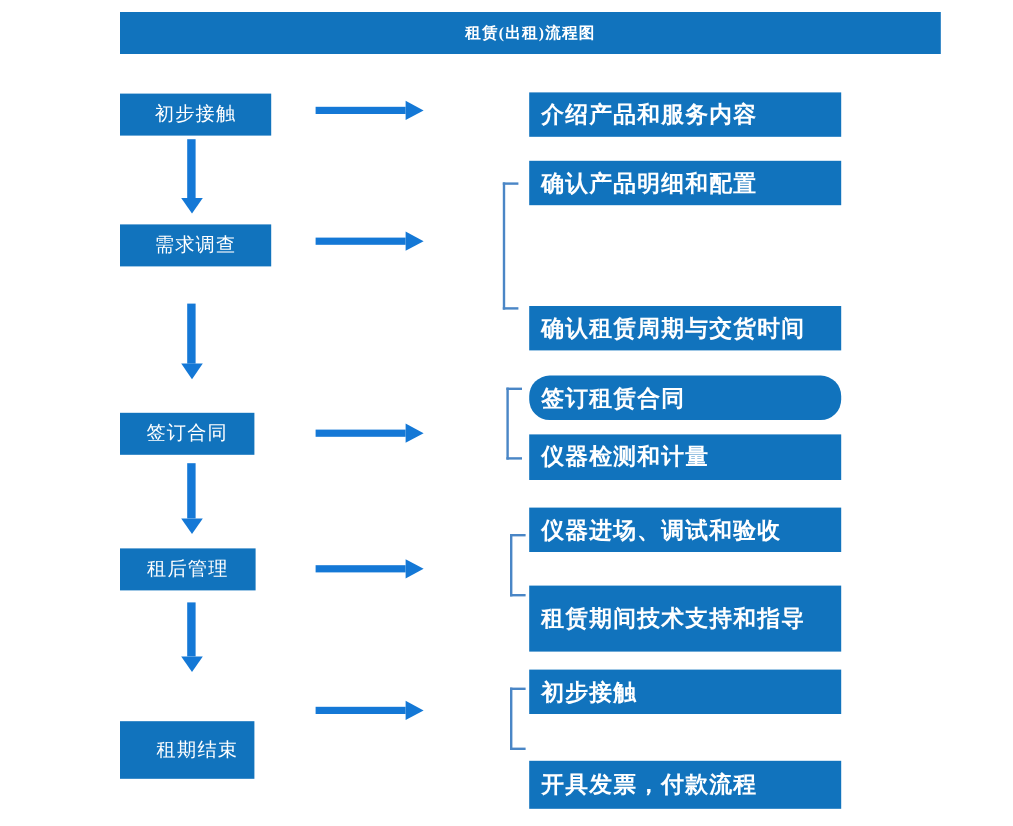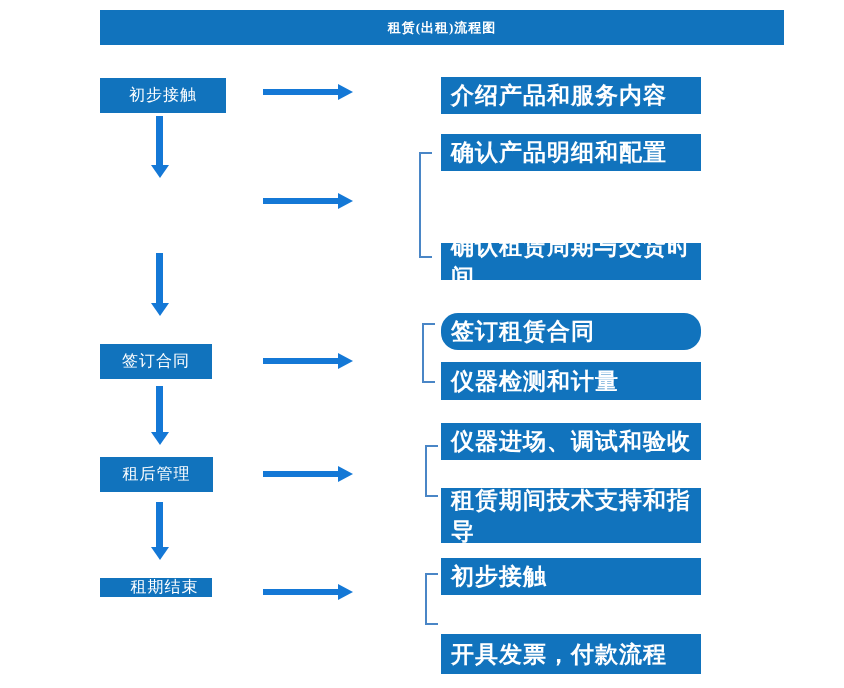--- a/index.html
+++ b/index.html
@@ -29,21 +29,21 @@
     position: absolute; height: 35px; background: var(--box); color: var(--text);
     display: flex; align-items: center; justify-content: center;
     font-size: 16px; font-weight: normal; letter-spacing: 1px;
   }
 
   .detail-box {
     position: absolute; left: 441px; width: 260px; height: 37px;
     background: var(--box); color: var(--text);
     display: flex; align-items: center;
     padding-left: 10px;
-    font-size: 23px; font-weight: bold; letter-spacing: 1px;
+    font-size: 19px; font-weight: bold; letter-spacing: 1px;
   }
 
   .harrow { position: absolute; width: 90px; height: 16px; display: flex; align-items: center; }
   .harrow .shaft { flex: 1; height: 6px; background: var(--arrow); }
   .harrow .head {
     width: 0; height: 0;
     border-left: 15px solid var(--arrow);
     border-top: 8px solid transparent;
     border-bottom: 8px solid transparent;
   }
@@ -66,23 +66,24 @@
 </head>
 <body>
 
 <div class="canvas">
 
   <div class="title-bar">
     <span>租赁(出租)流程图</span>
   </div>
 
   <div class="step-box" style="left:100px; top:78px;  width:126px;">初步接触</div>
+  <div class="step-box" style="left:100px; top:187px; width:126px;">需求调查</div>
   <div class="step-box" style="left:100px; top:344px; width:112px;">签订合同</div>
   <div class="step-box" style="left:100px; top:457px; width:113px;">租后管理</div>
-  <div class="step-box" style="left:100px; top:578px; width:112px; height:19px;padding-left:17px;">租期结束</div>
+  <div class="step-box" style="left:100px; top:601px; width:112px; height:48px;padding-left:17px;">租期结束</div>
 
   <div class="varrow" style="left:150px; top:116px; height:62px;">
       <div class="shaft"></div>
       <div class="head"></div>
     </div>
   <div class="varrow" style="left:150px; top:253px; height:63px;">
       <div class="shaft"></div>
       <div class="head"></div>
     </div>
   <div class="varrow" style="left:150px; top:386px; height:59px;">
@@ -116,21 +117,21 @@
     </div>
 
   <div class="bracket" style="left:419px; top:152px; height:106px;"></div>
   <div class="bracket" style="left:422px; top:323px; height:60px;"></div>
   <div class="bracket" style="left:425px; top:445px; height:52px;"></div>
   <div class="bracket" style="left:425px; top:573px; height:52px;"></div>
 
   <div class="detail-box" style="top:77px;">介绍产品和服务内容</div>
 
   <div class="detail-box" style="top:134px;">确认产品明细和配置</div>
-  <div class="detail-box" style="top:243px;">确认租赁周期与交货时间</div>
+  <div class="detail-box" style="top:255px;">确认租赁周期与交货时间</div>
 
   <div class="detail-box" style="top:313px;border-radius:17px;">签订租赁合同</div>
   <div class="detail-box" style="top:362px; height:38px;">仪器检测和计量</div>
 
   <div class="detail-box" style="top:423px;">仪器进场、调试和验收</div>
   <div class="detail-box" style="top:488px; height:55px;">租赁期间技术支持和指导</div>
 
   <div class="detail-box" style="top:558px;">初步接触</div>
   <div class="detail-box" style="top:608px; height:40px;margin-top:26px;">开具发票，付款流程</div>
 

